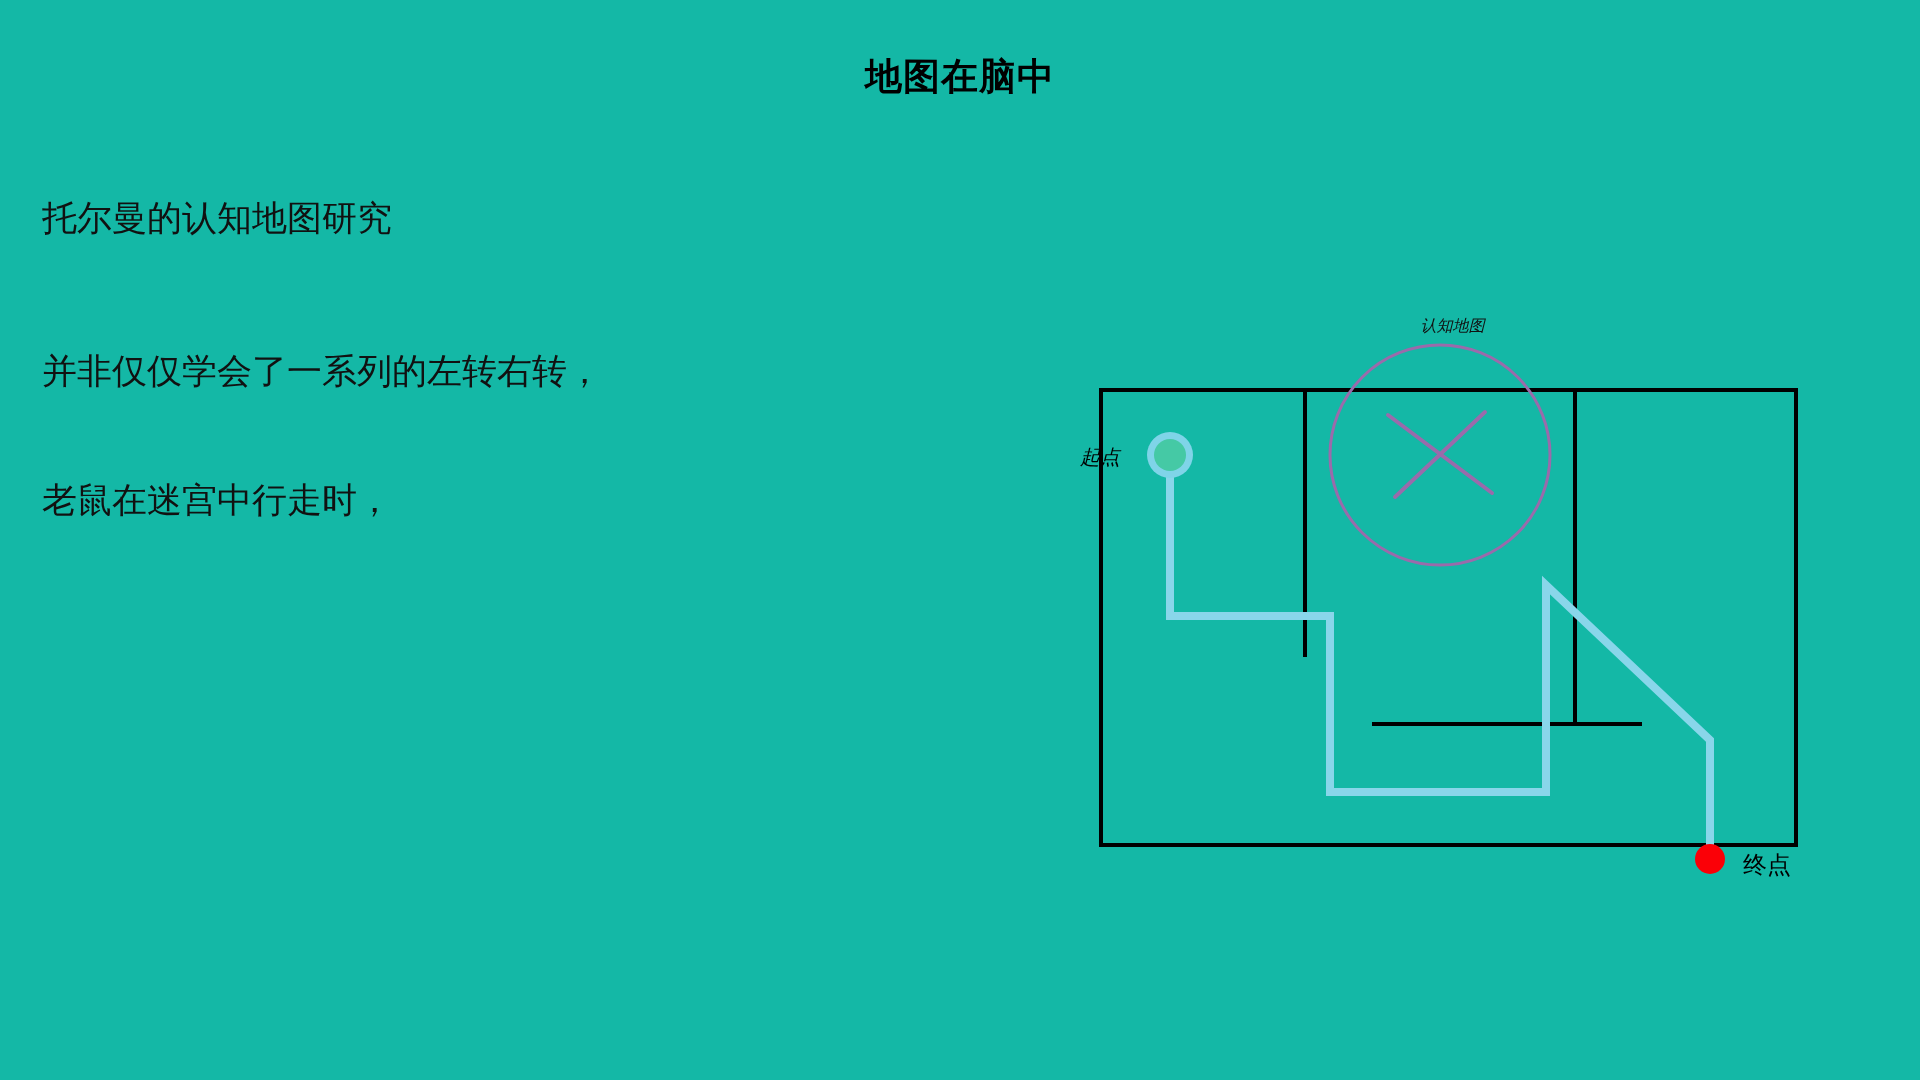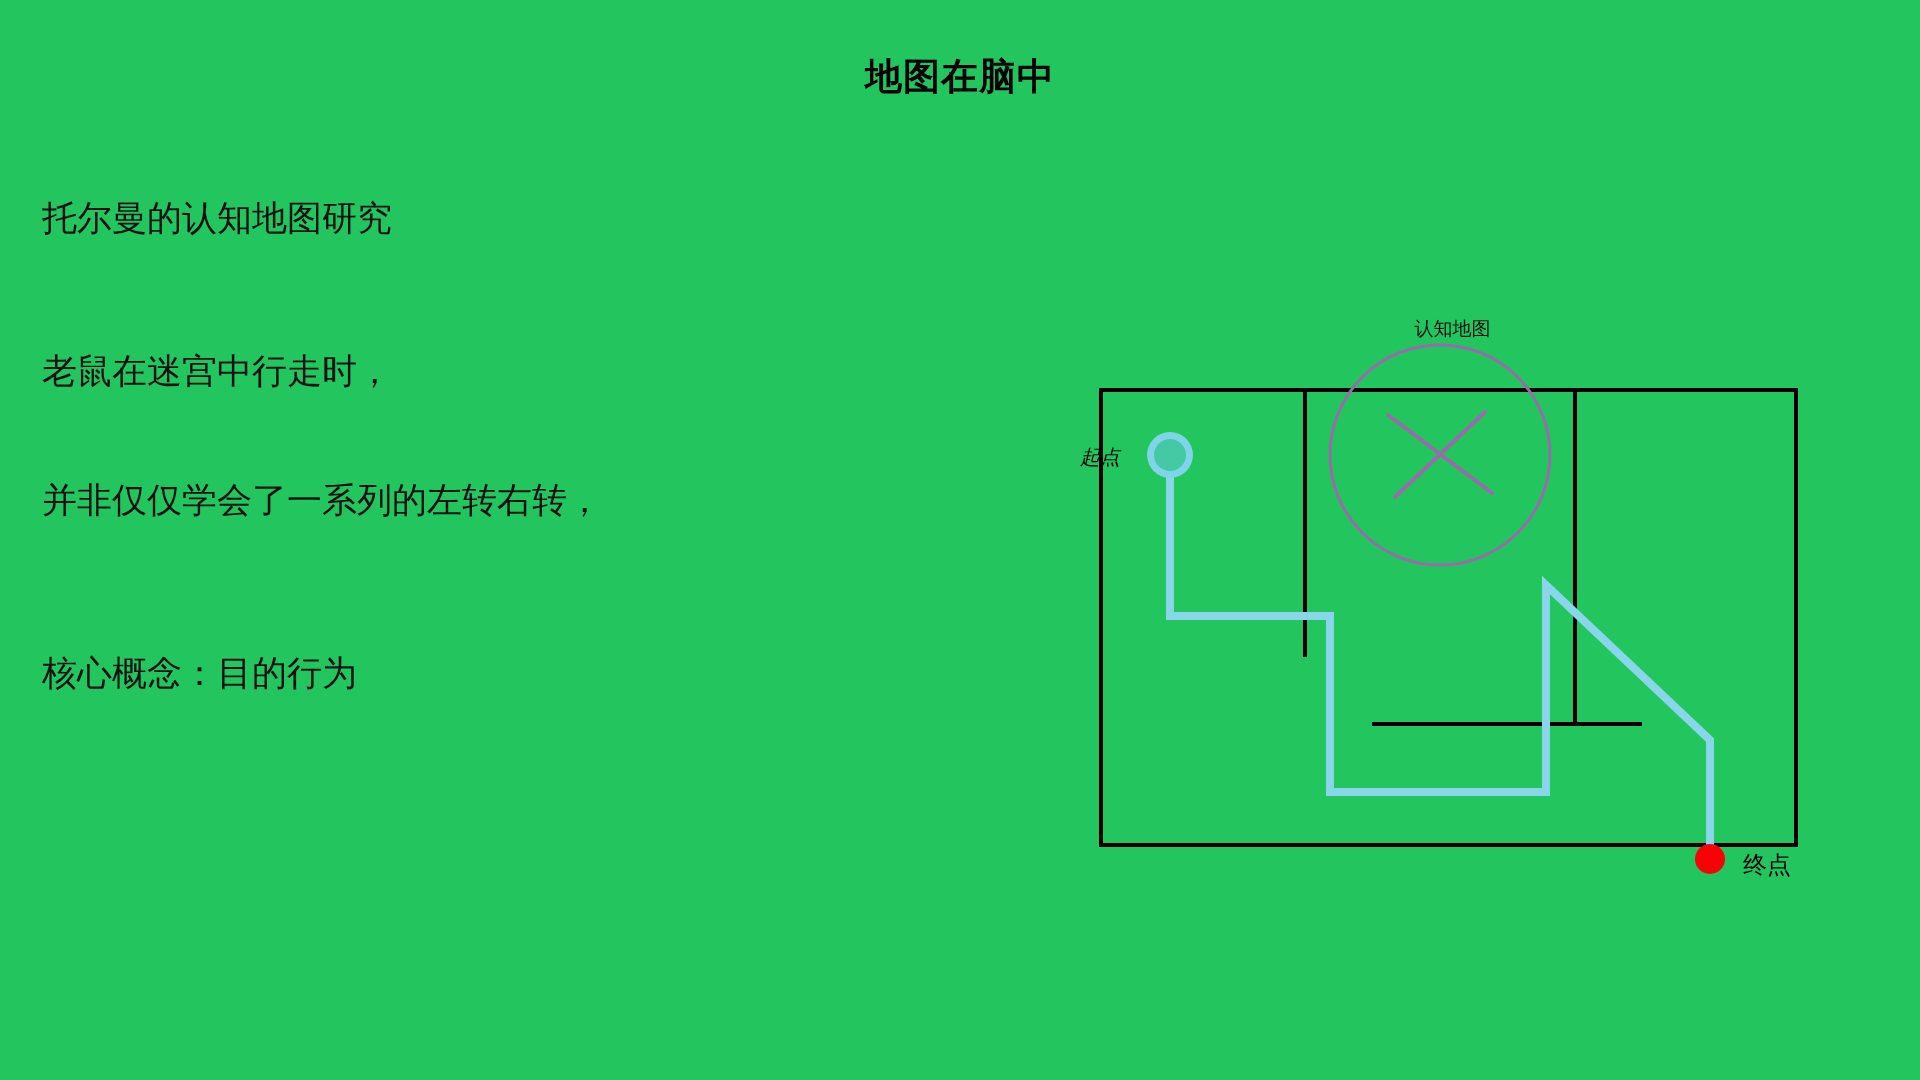--- a/index.html
+++ b/index.html
@@ -14,21 +14,21 @@
     color: #000000;
     overflow: hidden;
     position: relative;
   }
   #slide {
     position: absolute;
     left: 0;
     top: 0;
     width: 1920px;
     height: 1080px;
-    background: #22c55e;
+    background: #14b8a6;
   }
   #slide-title {
     position: absolute;
     left: 0;
     top: 56px;
     width: 1920px;
     text-align: center;
     font-size: 37px;
     font-weight: bold;
     letter-spacing: 1px;
@@ -60,22 +60,23 @@
     width: 820px;
     height: 620px;
   }
   #maze-svg { display: block; }
   #cognitive-map-label {
     position: absolute;
     left: 0;
     top: 16px;
     width: 745px;
     text-align: center;
-    font-size: 19px;
+    font-size: 16px;
     color: #111111;
+    font-style: italic;
   }
   #start-label {
     position: absolute;
     left: 0px;
     top: 144px;
     width: 86px;
     font-size: 20px;
     color: #000000;
     font-style: italic;
   }
@@ -91,25 +92,24 @@
 <body>
 
 <div id="slide">
 
   <div id="slide-title">地图在脑中</div>
 
   <div id="body-text">
     <p class="para para-heading">托尔曼的认知地图研究</p>
 
     <div class="para para-lines">
+      <div class="line">并非仅仅学会了一系列的左转右转，</div>
       <div class="line">老鼠在迷宫中行走时，</div>
-      <div class="line">并非仅仅学会了一系列的左转右转，</div>
     </div>
 
-    <p class="para para-concept">核心概念：目的行为</p>
   </div>
 
   <div id="maze-figure">
 
     <div id="cognitive-map-label">认知地图</div>
     <div id="start-label">起点</div>
     <div id="end-label">终点</div>
 
     <svg id="maze-svg" width="820" height="620" viewBox="0 0 820 620" xmlns="http://www.w3.org/2000/svg">
 

